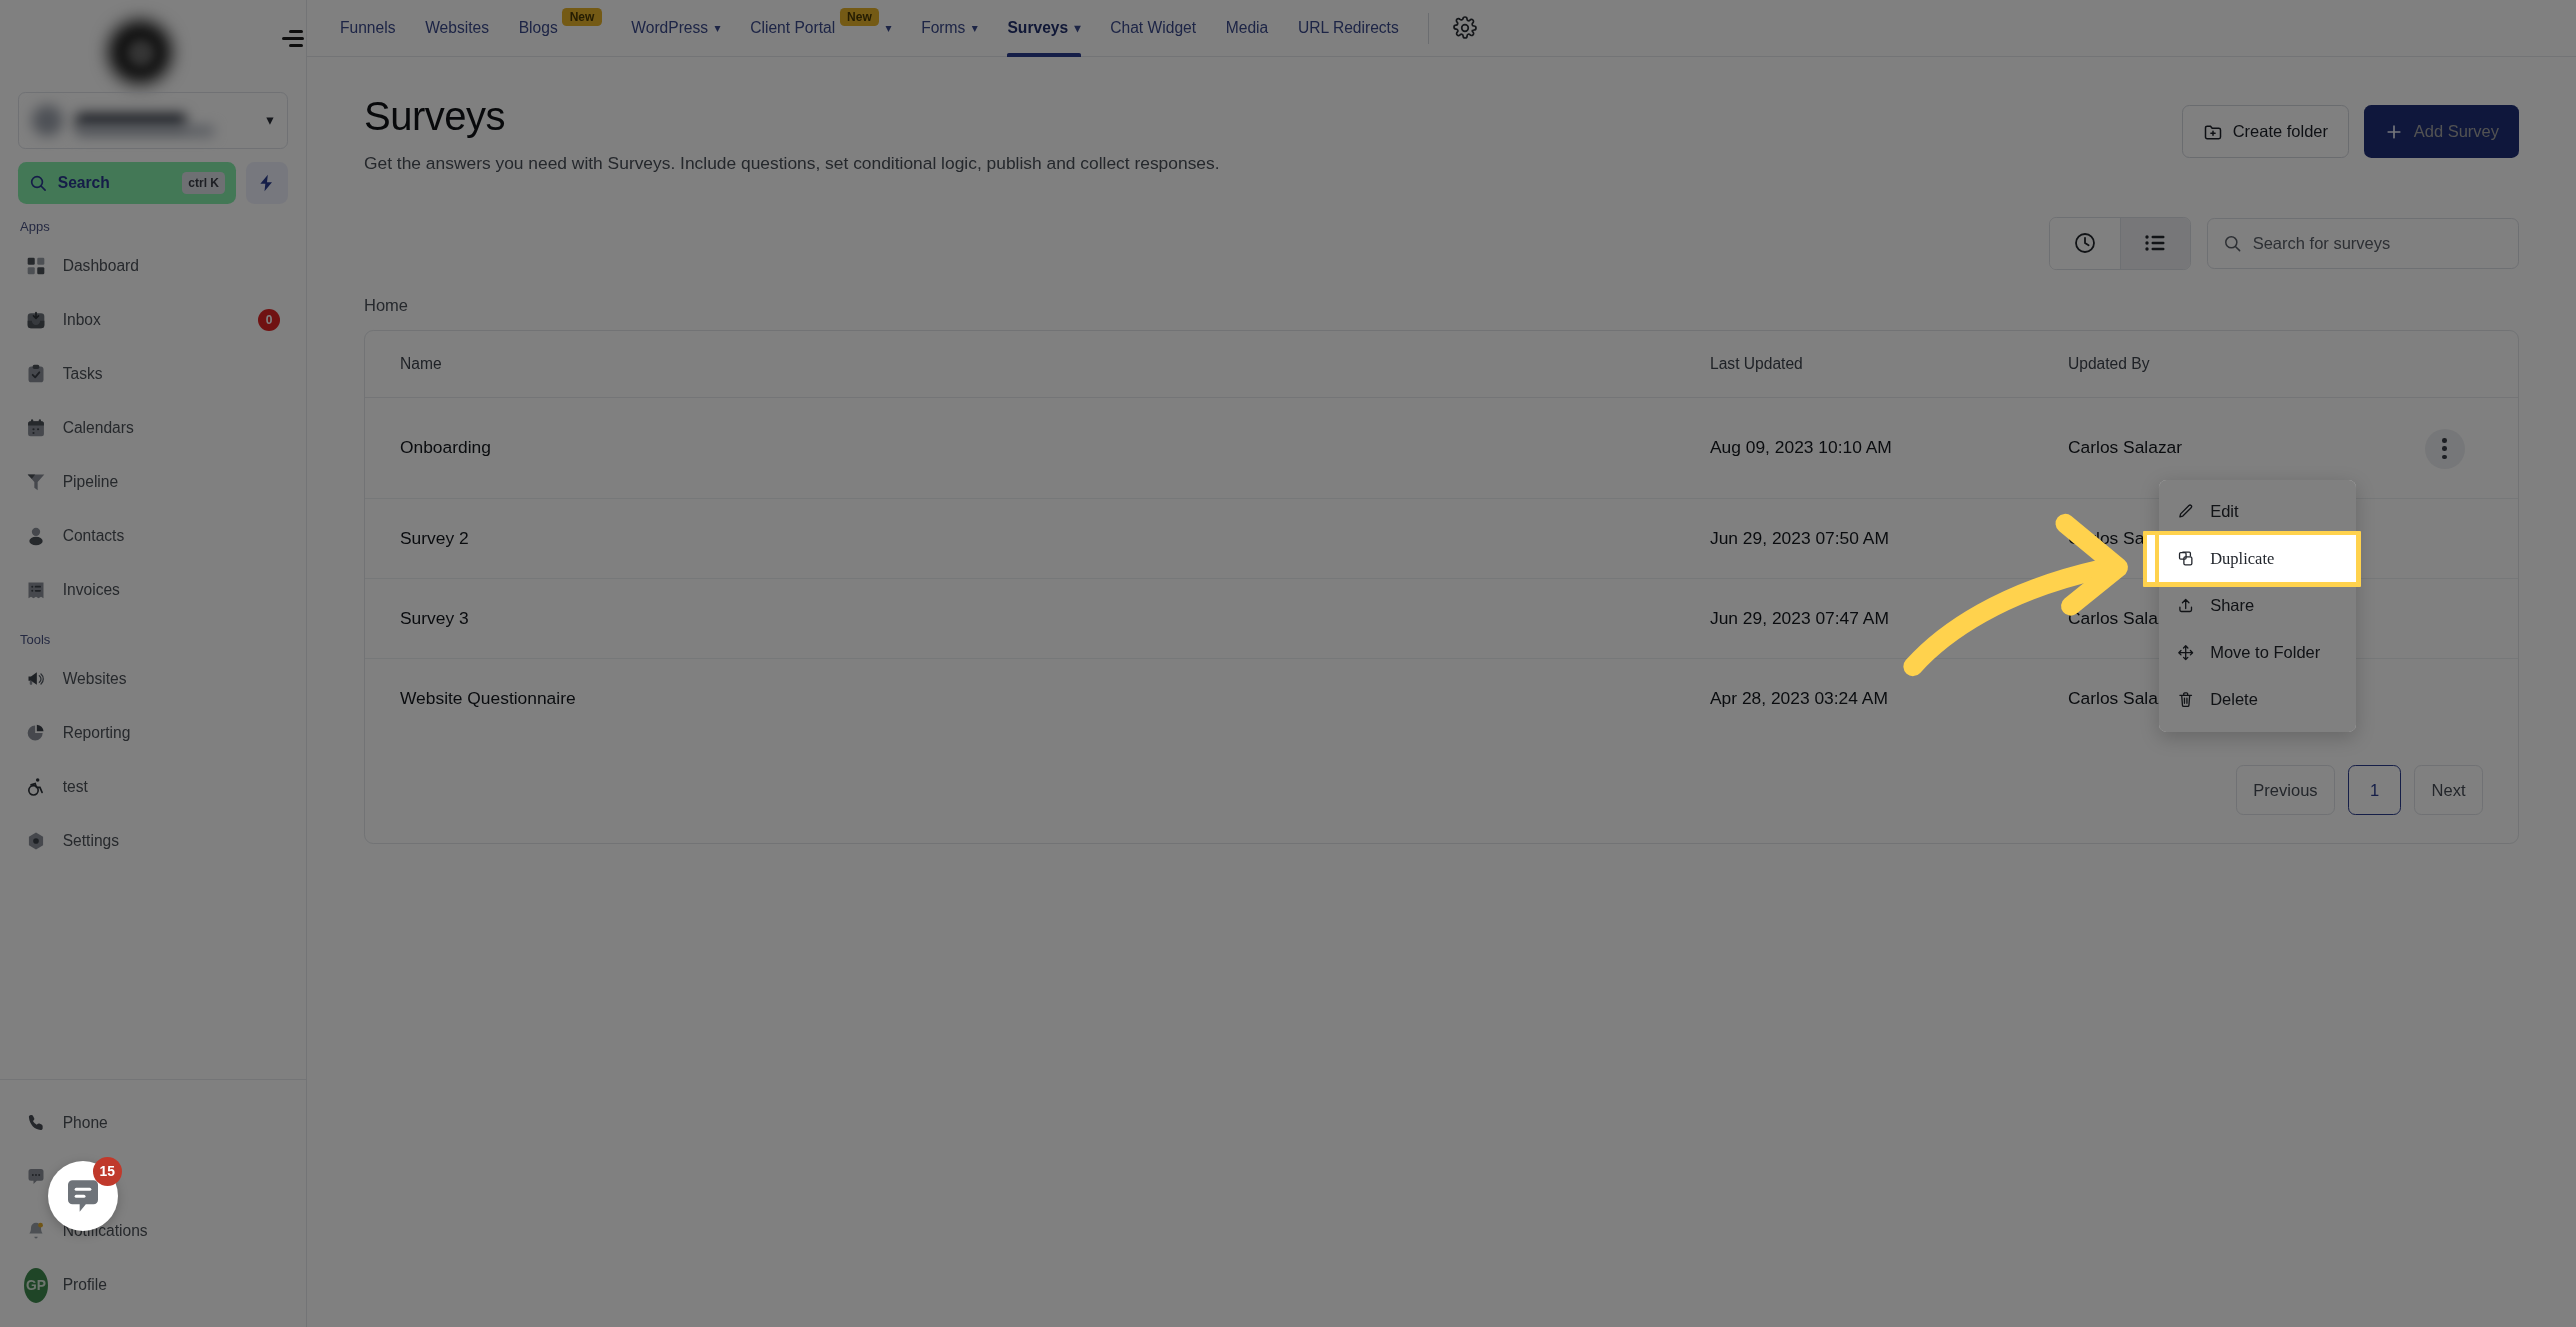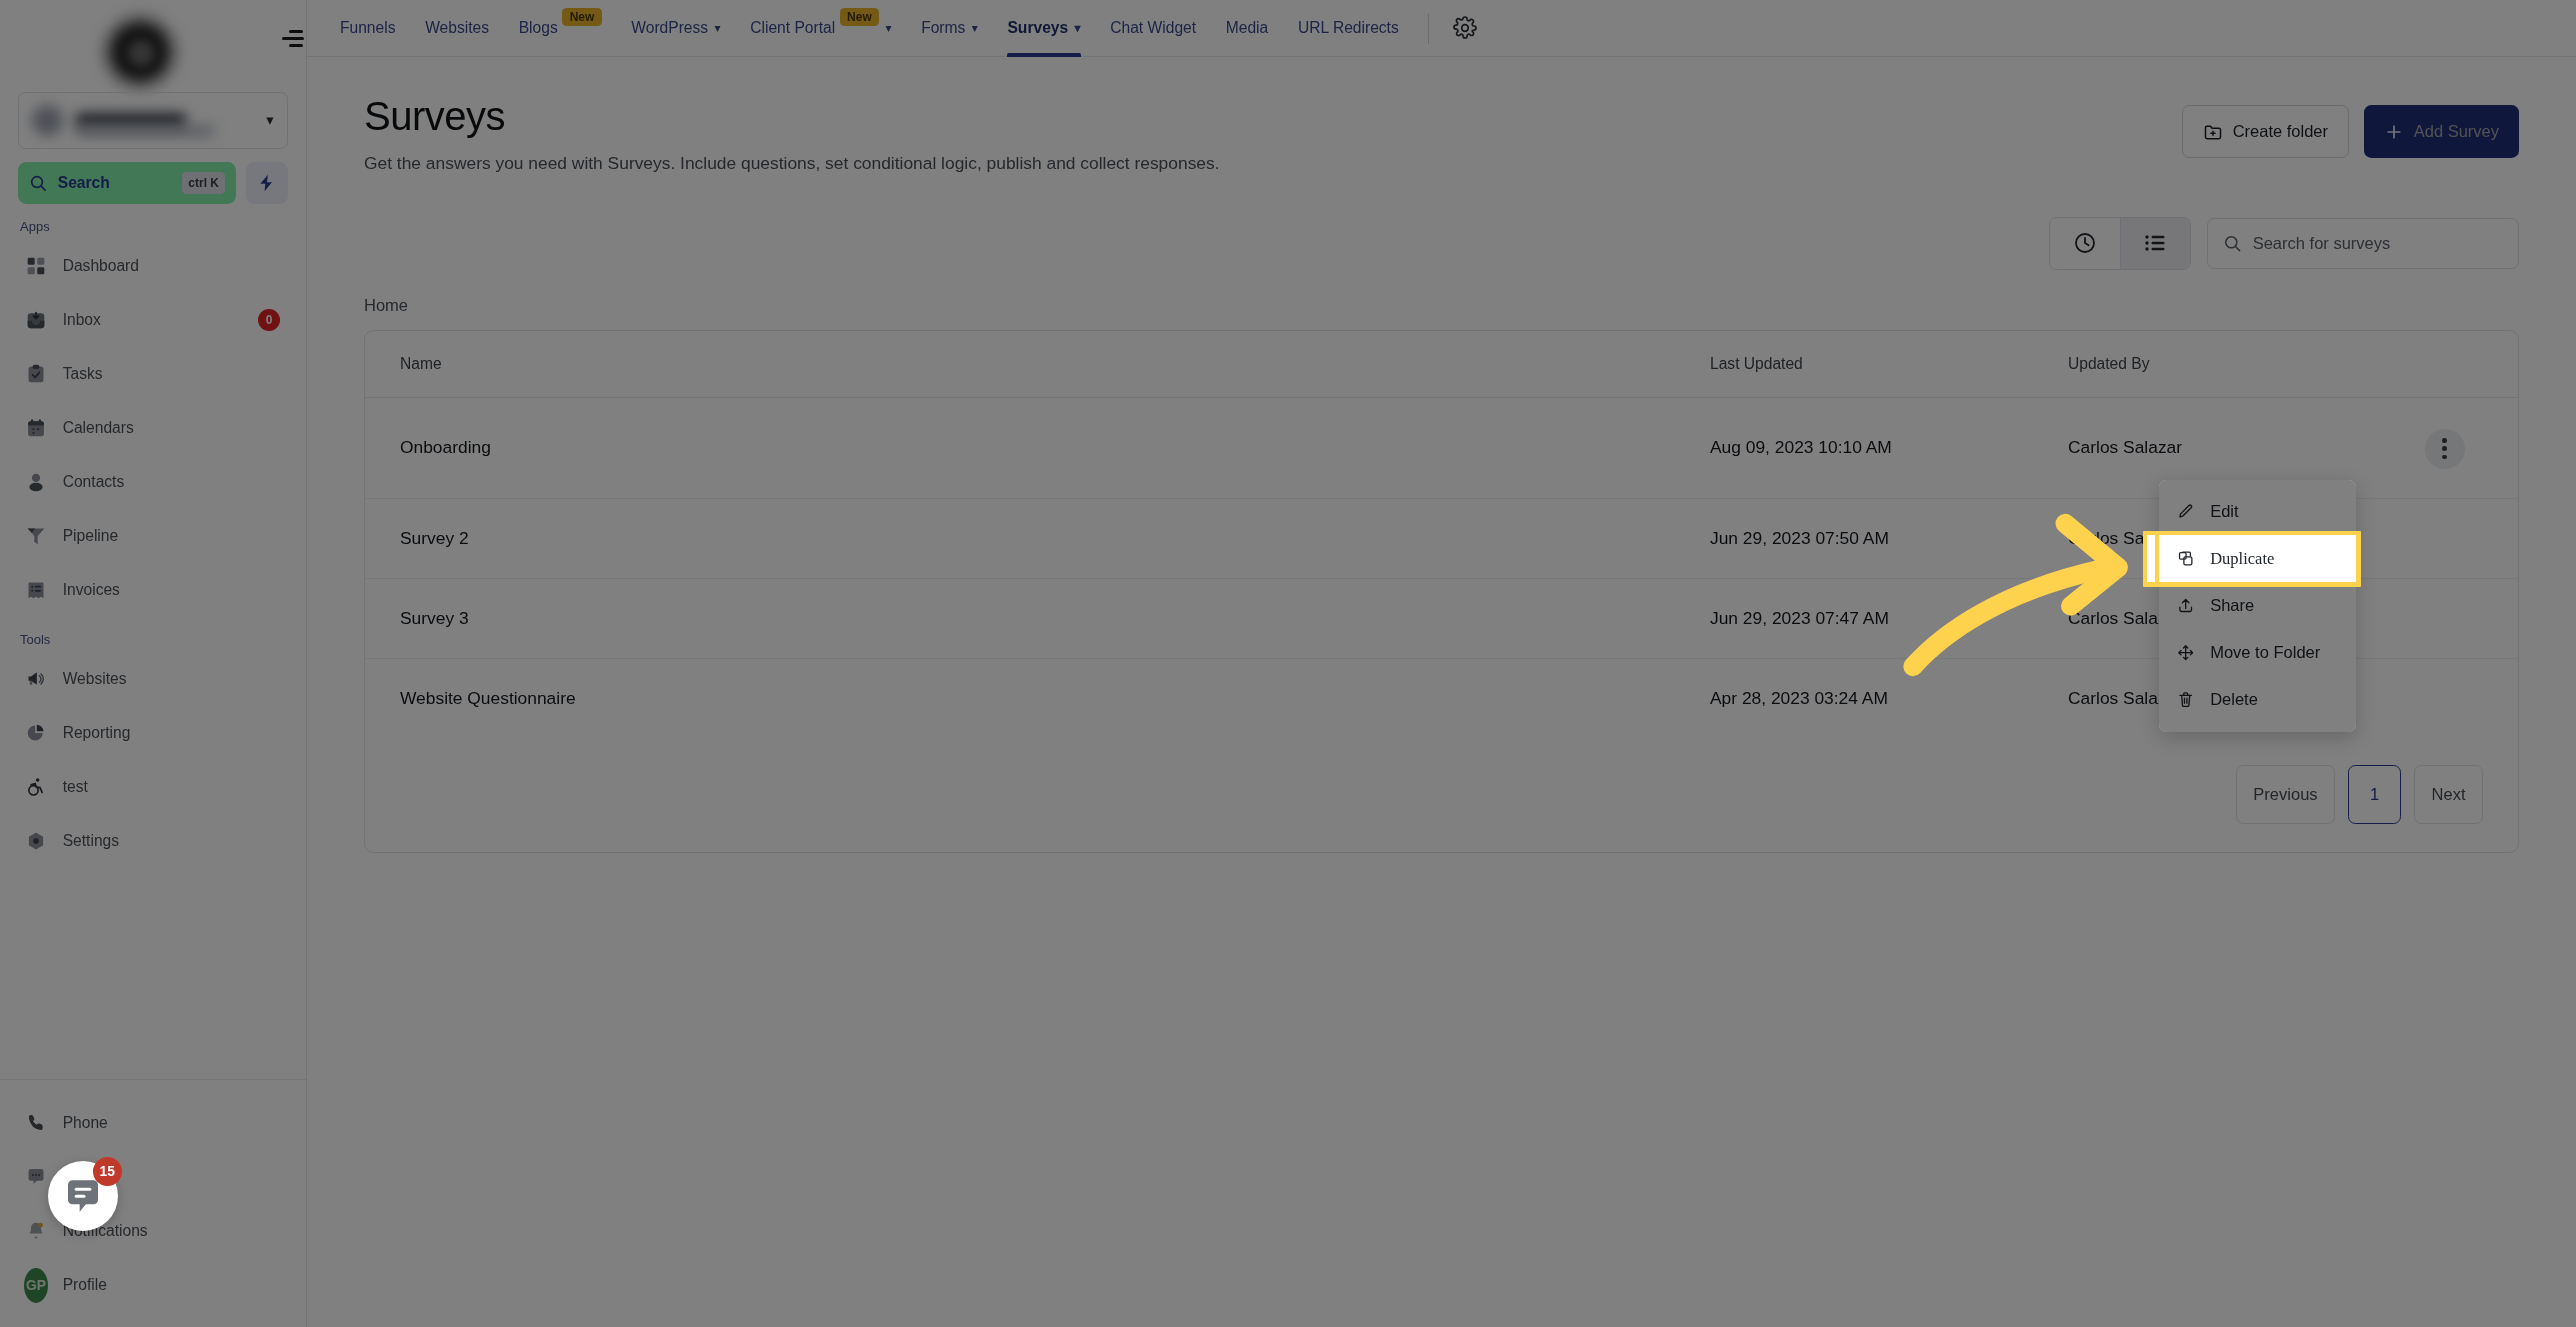--- a/index.html
+++ b/index.html
@@ -153,21 +153,21 @@
   .c-by { width: 303px; }
   .c-act { width: 147px; text-align: center; }
   .kebab {
     display: inline-flex; flex-direction: column; gap: 3.7px; align-items: center;
     justify-content: center; width: 40px; height: 40px; border-radius: 50%;
   }
   .kebab.open { background: #eceef1; }
   .kebab b { width: 4.6px; height: 4.6px; border-radius: 50%; background: #3a3f48; display: block; }
   .pager { display: flex; justify-content: flex-end; gap: 13px; padding: 27.5px 35px; }
   .pg {
-    min-width: 53px; height: 59px; border: 0.9px solid #dfe2e7; border-radius: 7.3px;
+    min-width: 53px; height: 50px; border: 0.9px solid #dfe2e7; border-radius: 7.3px;
     display: flex; align-items: center; justify-content: center;
     font-size: 16.5px; color: #474d56; padding: 0 16.5px; background: #fff;
   }
   .pg.num { padding: 0; color: #2b3d8f; border-color: #2b3d8f; }
 
   
   .dim { position: absolute; inset: 0; background: rgba(0,0,0,.497); z-index: 20; pointer-events: none; }
 
   
   .menu {
@@ -279,34 +279,34 @@
               <circle cx="9" cy="13.5" r="1.3" fill="#3d424a"></circle>
               <circle cx="9" cy="18" r="1.3" fill="#3d424a"></circle>
               <circle cx="14.5" cy="13.5" r="1.3" fill="#3d424a"></circle>
             </svg>
           </span>
         <span>Calendars</span>
       </div>
       <div class="sb-item">
         <span class="sb-ico">
             <svg width="20" height="20" viewBox="0 0 24 24">
+              <path d="M2 3h20l-8 9v10l-4-3v-7z" fill="#8b9099"></path>
+              <path d="M2 3h9l-4 5z" fill="#4d5259"></path>
+            </svg>
+          </span>
+        <span>Pipeline</span>
+      </div>
+      <div class="sb-item">
+        <span class="sb-ico">
+            <svg width="20" height="20" viewBox="0 0 24 24">
               <circle cx="12" cy="7" r="5" fill="#8b9099"></circle>
               <ellipse cx="12" cy="18" rx="8" ry="5.2" fill="#4d5259"></ellipse>
             </svg>
           </span>
         <span>Contacts</span>
-      </div>
-      <div class="sb-item">
-        <span class="sb-ico">
-            <svg width="20" height="20" viewBox="0 0 24 24">
-              <path d="M2 3h20l-8 9v10l-4-3v-7z" fill="#8b9099"></path>
-              <path d="M2 3h9l-4 5z" fill="#4d5259"></path>
-            </svg>
-          </span>
-        <span>Pipeline</span>
       </div>
       <div class="sb-item">
         <span class="sb-ico">
             <svg width="20" height="20" viewBox="0 0 24 24">
               <path d="M3 3h18v19l-3-2-3 2-3-2-3 2-3-2-3 2z" fill="#8b9099"></path>
               <circle cx="7.5" cy="8" r="1.2" fill="#3d424a"></circle>
               <circle cx="7.5" cy="13" r="1.2" fill="#3d424a"></circle>
               <rect x="10.5" y="7" width="7.5" height="2" rx="1" fill="#3d424a"></rect>
               <rect x="10.5" y="12" width="7.5" height="2" rx="1" fill="#3d424a"></rect>
             </svg>

